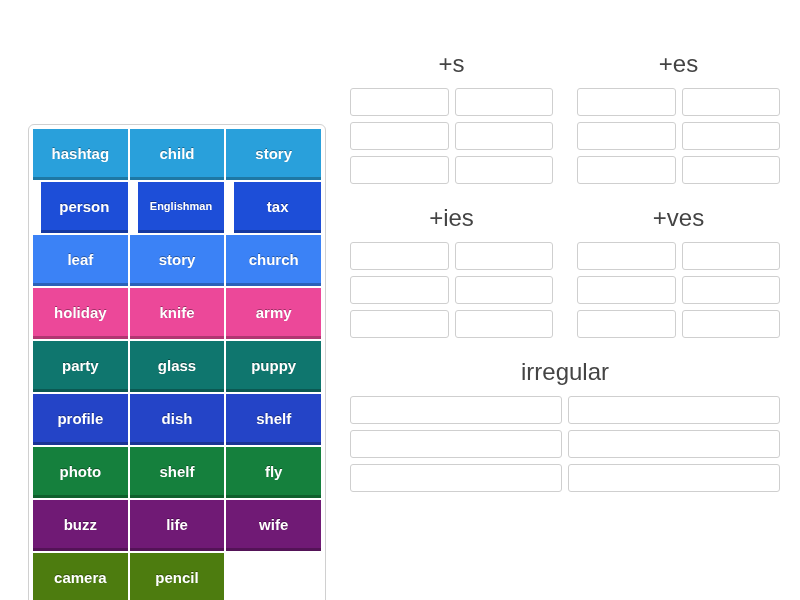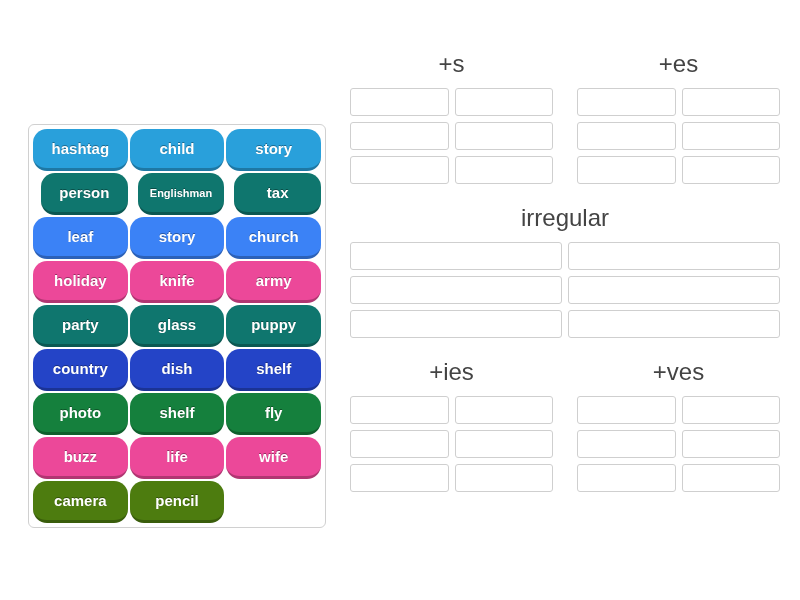--- a/index.html
+++ b/index.html
@@ -22,42 +22,42 @@
     top: 124px;
     width: 298px;
     border: 1px solid #d0d0d0;
     border-radius: 6px;
     padding: 4px;
     display: grid;
     grid-template-columns: repeat(3, 1fr);
     gap: 2px;
   }
   .tile {
-    height: 42px;
-    border-radius: 14px;
+    height: 51px;
+    border-radius: 0;
     color: #fff;
     font-weight: 700;
     font-size: 15px;
     display: flex;
     align-items: center;
     justify-content: center;
     text-shadow: 0 -1px 0 rgba(0,0,0,0.35);
     border-bottom: 3px solid rgba(0,0,0,0.25);
     white-space: nowrap;
     overflow: hidden;
   }
   .tile.small { font-size: 11px; }
   .c0 { background: #29a0db; } 
-  .c1 { background: #0f766e; margin-left: 8px; } 
+  .c1 { background: #1d4ed8; margin-left: 8px; } 
   .c2 { background: #3b82f6; text-align: right; } 
   .c3 { background: #ec4899; } 
   .c4 { background: #0f766e; } 
   .c5 { background: #2444c7; } 
   .c6 { background: #15803d; } 
-  .c7 { background: #ec4899; } 
+  .c7 { background: #701a75; } 
   .c8 { background: #4d7c0f; } 
 
   .drop-area {
     position: absolute;
     left: 350px;
     top: 50px;
     width: 430px;
   }
   .group-row {
     display: flex;
@@ -104,21 +104,21 @@
       <div class="tile c1">tax</div>
       <div class="tile c2">leaf</div>
       <div class="tile c2">story</div>
       <div class="tile c2">church</div>
       <div class="tile c3">holiday</div>
       <div class="tile c3">knife</div>
       <div class="tile c3">army</div>
       <div class="tile c4">party</div>
       <div class="tile c4">glass</div>
       <div class="tile c4">puppy</div>
-      <div class="tile c5">country</div>
+      <div class="tile c5">profile</div>
       <div class="tile c5">dish</div>
       <div class="tile c5">shelf</div>
       <div class="tile c6">photo</div>
       <div class="tile c6">shelf</div>
       <div class="tile c6">fly</div>
       <div class="tile c7">buzz</div>
       <div class="tile c7">life</div>
       <div class="tile c7">wife</div>
       <div class="tile c8">camera</div>
       <div class="tile c8">pencil</div>
@@ -144,34 +144,20 @@
             <div class="slot"></div>
             <div class="slot"></div>
             <div class="slot"></div>
             <div class="slot"></div>
             <div class="slot"></div>
             <div class="slot"></div>
           </div>
       </div>
     </div>
 
-    <div class="group-row" style="justify-content:center;">
-      <div class="group centered">
-        <div class="group-title">irregular</div>
-        <div class="slot-grid">
-            <div class="slot"></div>
-            <div class="slot"></div>
-            <div class="slot"></div>
-            <div class="slot"></div>
-            <div class="slot"></div>
-            <div class="slot"></div>
-          </div>
-      </div>
-    </div>
-
     <div class="group-row">
       <div class="group">
         <div class="group-title">+ies</div>
         <div class="slot-grid">
             <div class="slot"></div>
             <div class="slot"></div>
             <div class="slot"></div>
             <div class="slot"></div>
             <div class="slot"></div>
             <div class="slot"></div>
@@ -183,15 +169,29 @@
             <div class="slot"></div>
             <div class="slot"></div>
             <div class="slot"></div>
             <div class="slot"></div>
             <div class="slot"></div>
             <div class="slot"></div>
           </div>
       </div>
     </div>
 
+    <div class="group-row" style="justify-content:center;">
+      <div class="group centered">
+        <div class="group-title">irregular</div>
+        <div class="slot-grid">
+            <div class="slot"></div>
+            <div class="slot"></div>
+            <div class="slot"></div>
+            <div class="slot"></div>
+            <div class="slot"></div>
+            <div class="slot"></div>
+          </div>
+      </div>
+    </div>
+
   </div>
 
 </div>
 
 </body></html>

